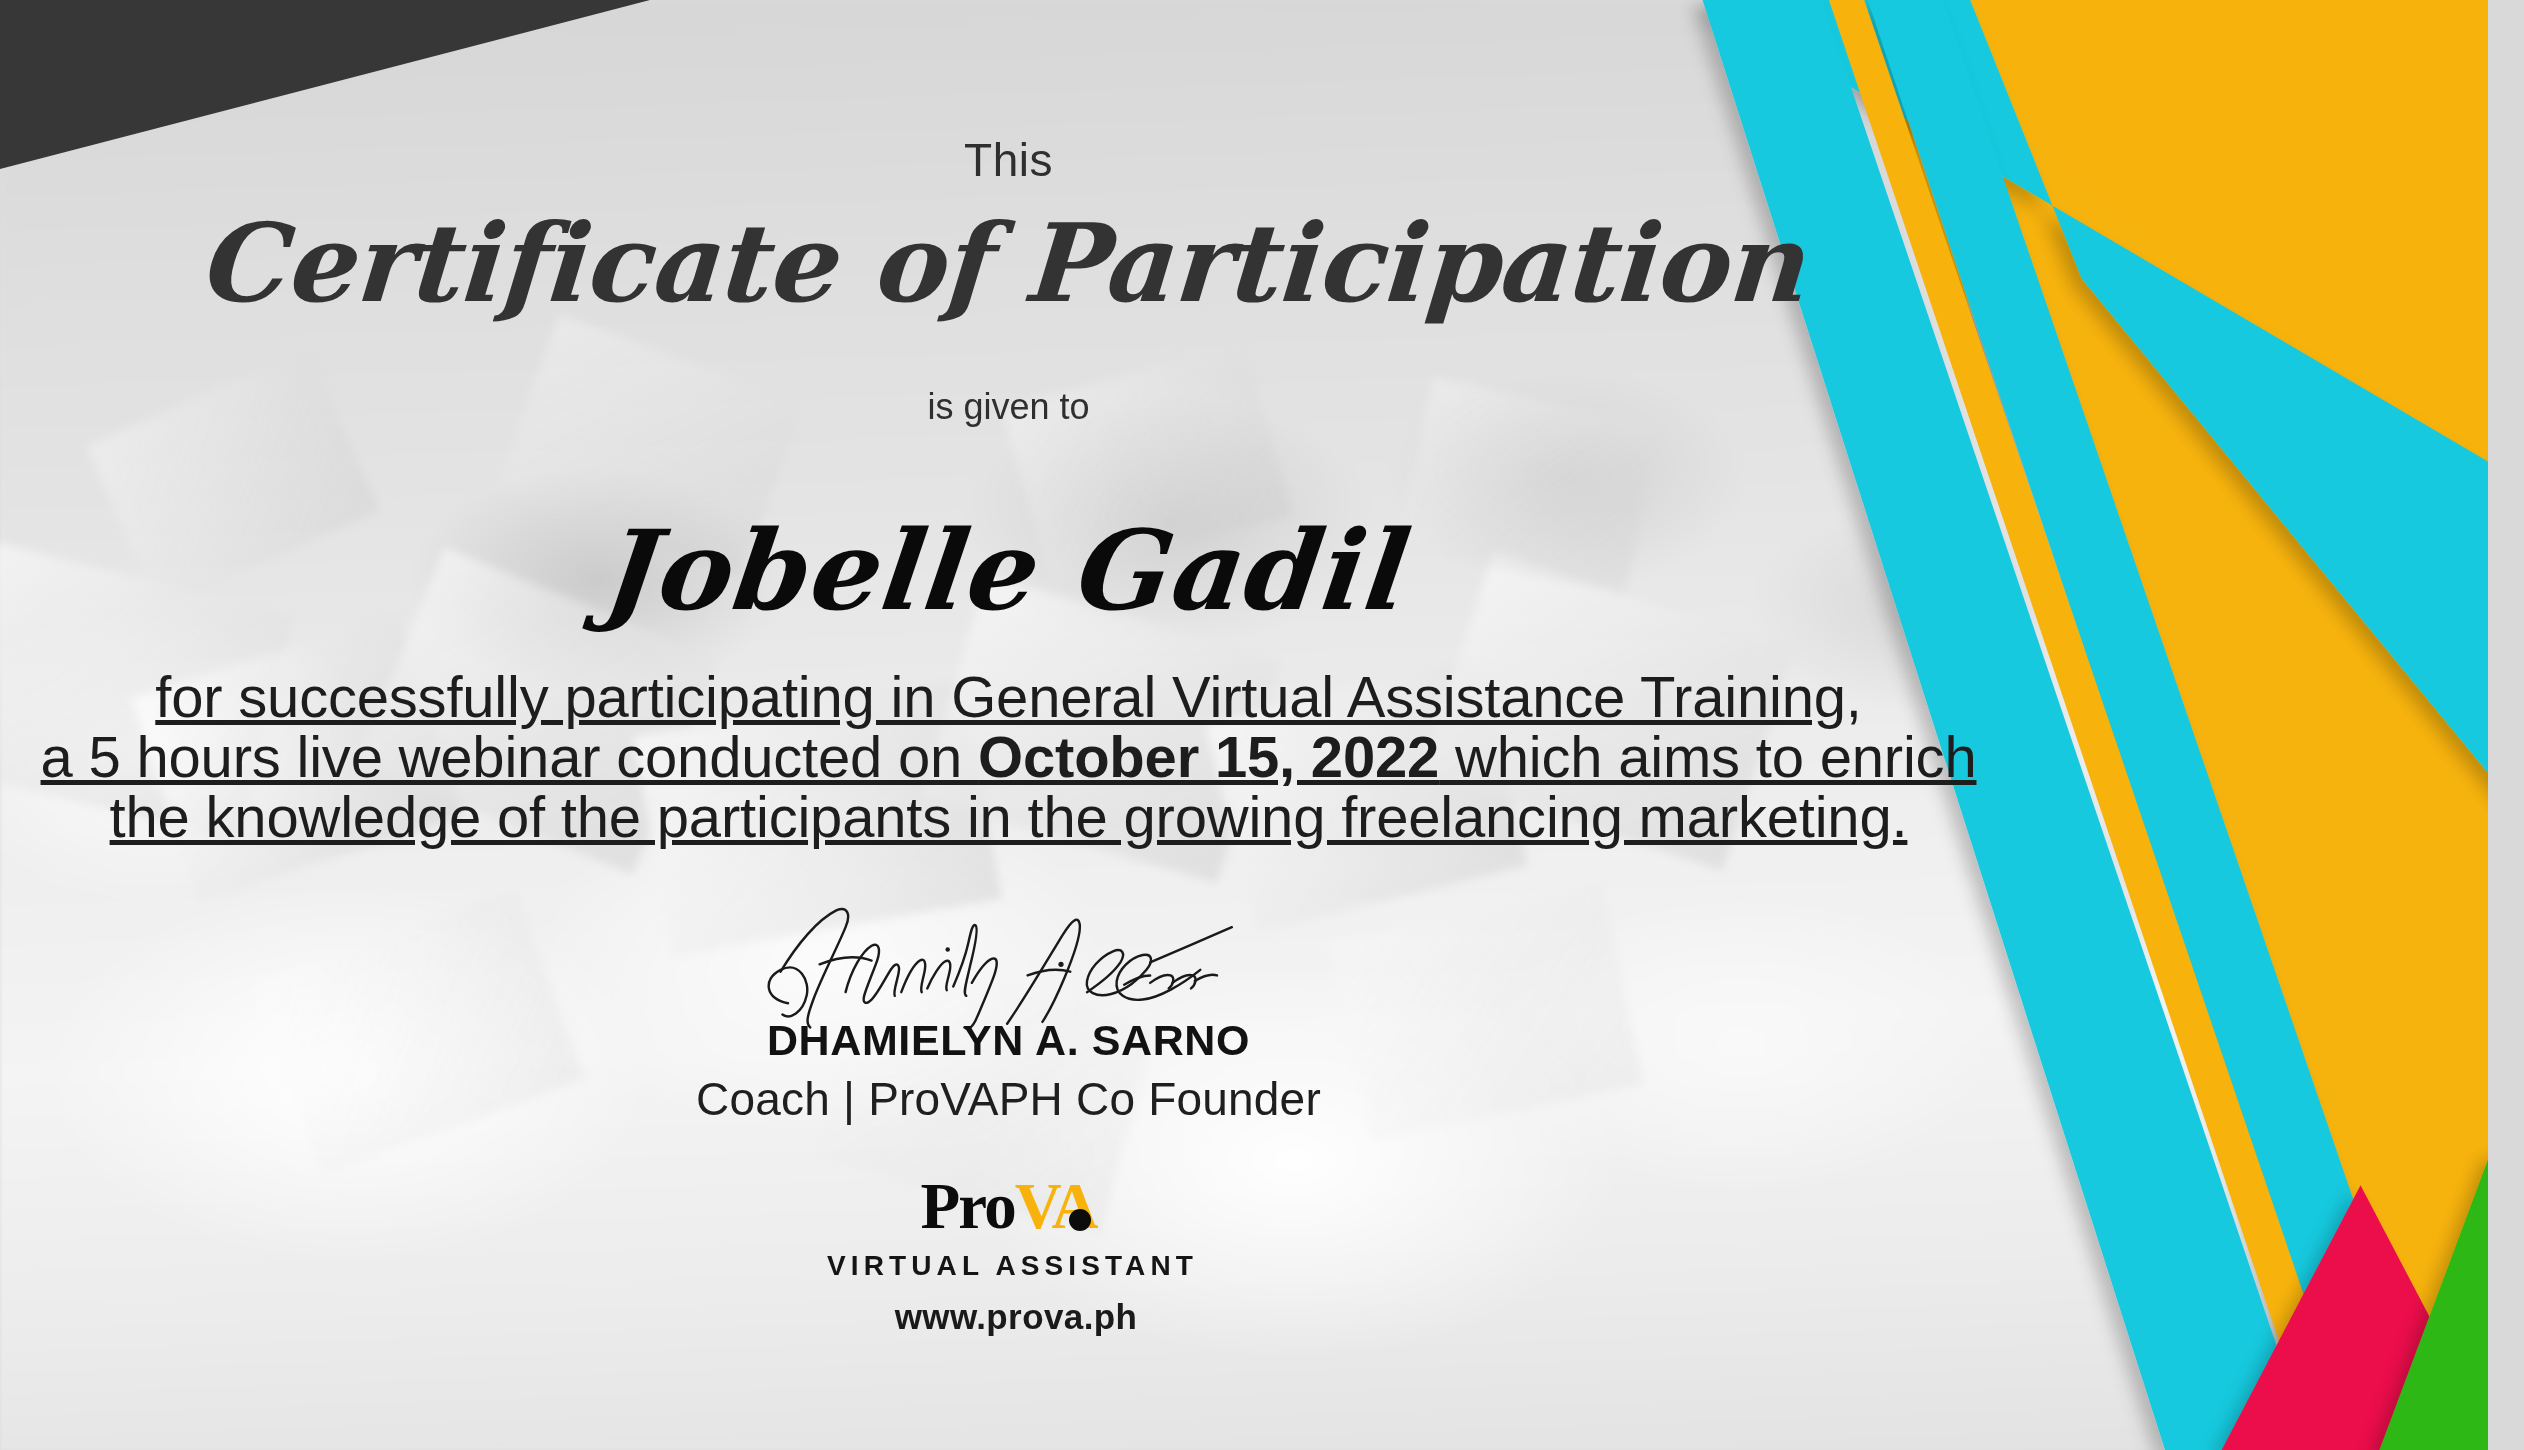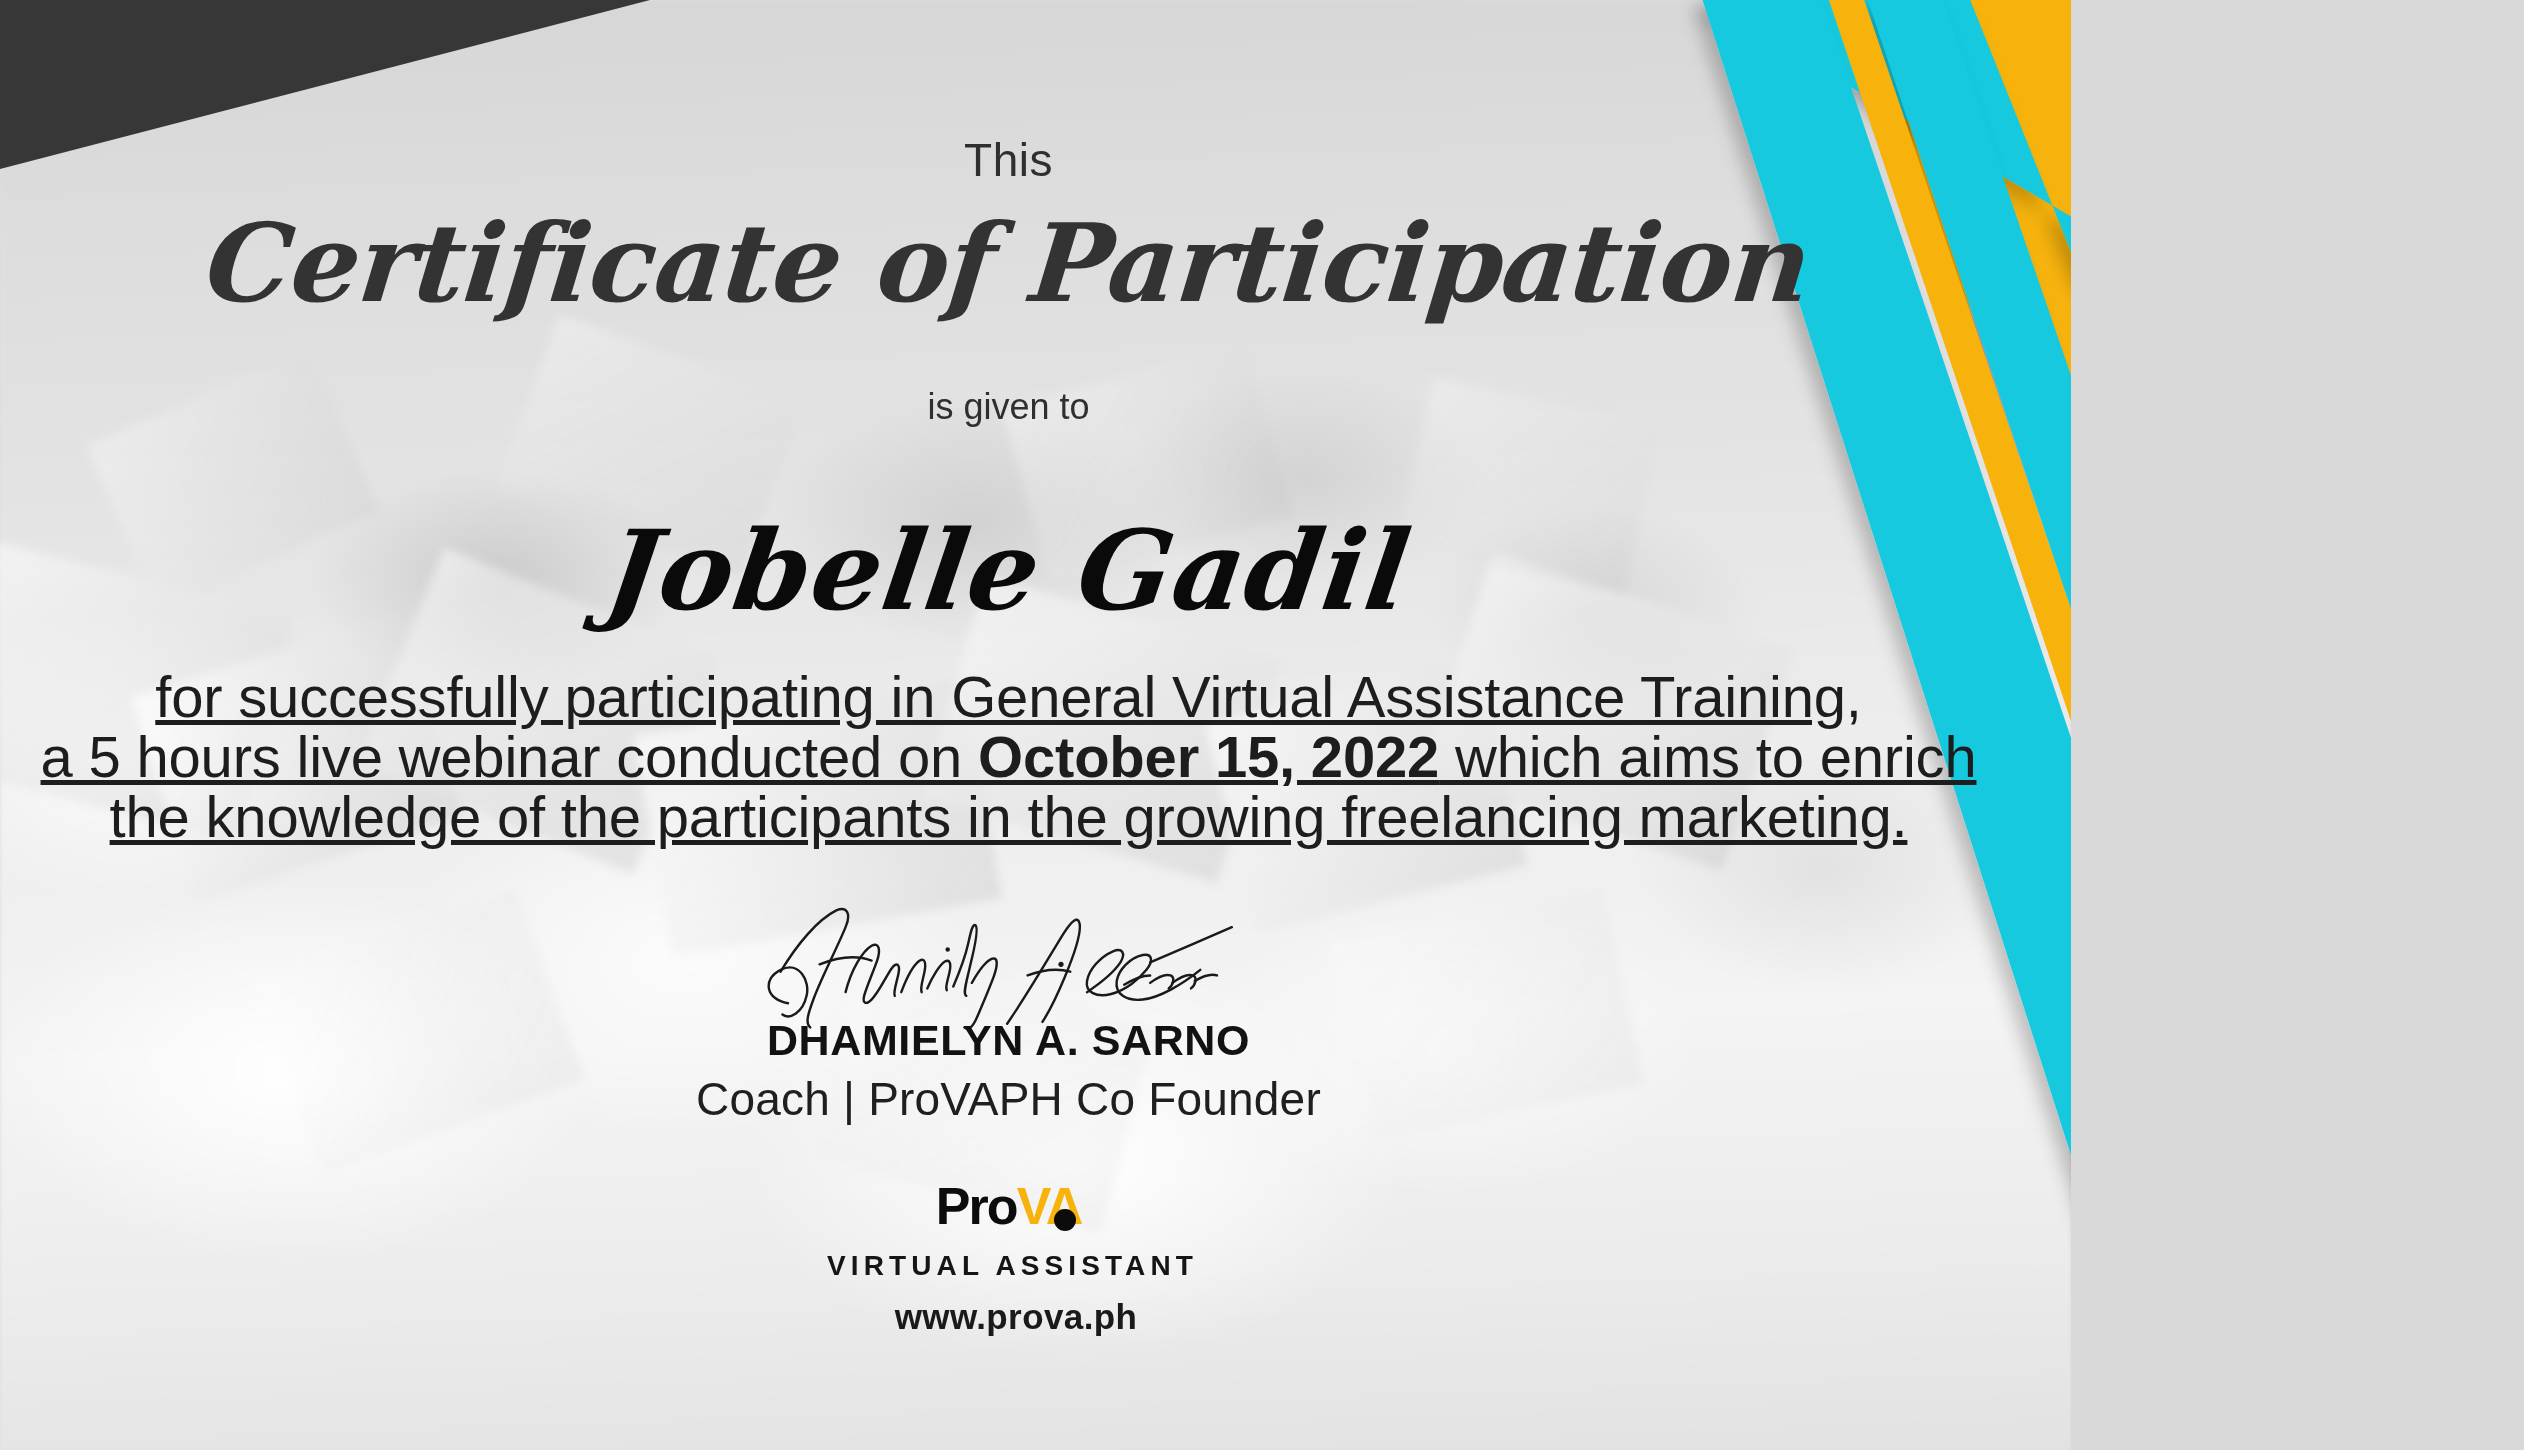--- a/index.html
+++ b/index.html
@@ -5,21 +5,21 @@
   * { margin:0; padding:0; box-sizing:border-box; }
   html, body {
     width:2525px; height:1451px;
     overflow:hidden;
     background:#d9d9d9;
     font-family:"Liberation Sans", sans-serif;
   }
 
   #certificate {
     position:relative;
-    width:2071px; height:1451px;
+    width:2488px; height:1451px;
     overflow:hidden;
     background:#dcdcdc;
   }
 
   
   .bg-base {
     position:absolute; inset:0;
     background:
       radial-gradient(ellipse 483px 307px at 14% 74%, rgba(255,255,255,.98) 0%, rgba(255,255,255,0) 62%),
       radial-gradient(ellipse 437px 279px at 33% 66%, rgba(252,252,252,.95) 0%, rgba(255,255,255,0) 64%),
@@ -108,21 +108,21 @@
     font-size:43px; font-weight:700; letter-spacing:0.6px; color:#121212;
   }
   .sig-role {
     margin-top:7px;
     font-size:46px; font-weight:400; letter-spacing:0.2px; color:#1f1f1f;
   }
 
   
   .logo-block { position:absolute; top:1166px; left:0; width:100%; }
   .logo-word {
-    font-size:52px; font-weight:700; letter-spacing:-1.9px; line-height:80px;
+    font-size:65px; font-weight:700; letter-spacing:-1.9px; line-height:80px;font-family:Liberation Serif, serif;
   }
   .logo-pro { color:#0c0c0c; }
   .logo-va  { color:#f7b30b; position:relative; display:inline-block; }
   .logo-dot {
     position:absolute; right:5.6px; bottom:15px;
     width:22px; height:22px; border-radius:50%;
     background:#0c0c0c;
   }
   .logo-sub {
     margin-top:3.7px;

